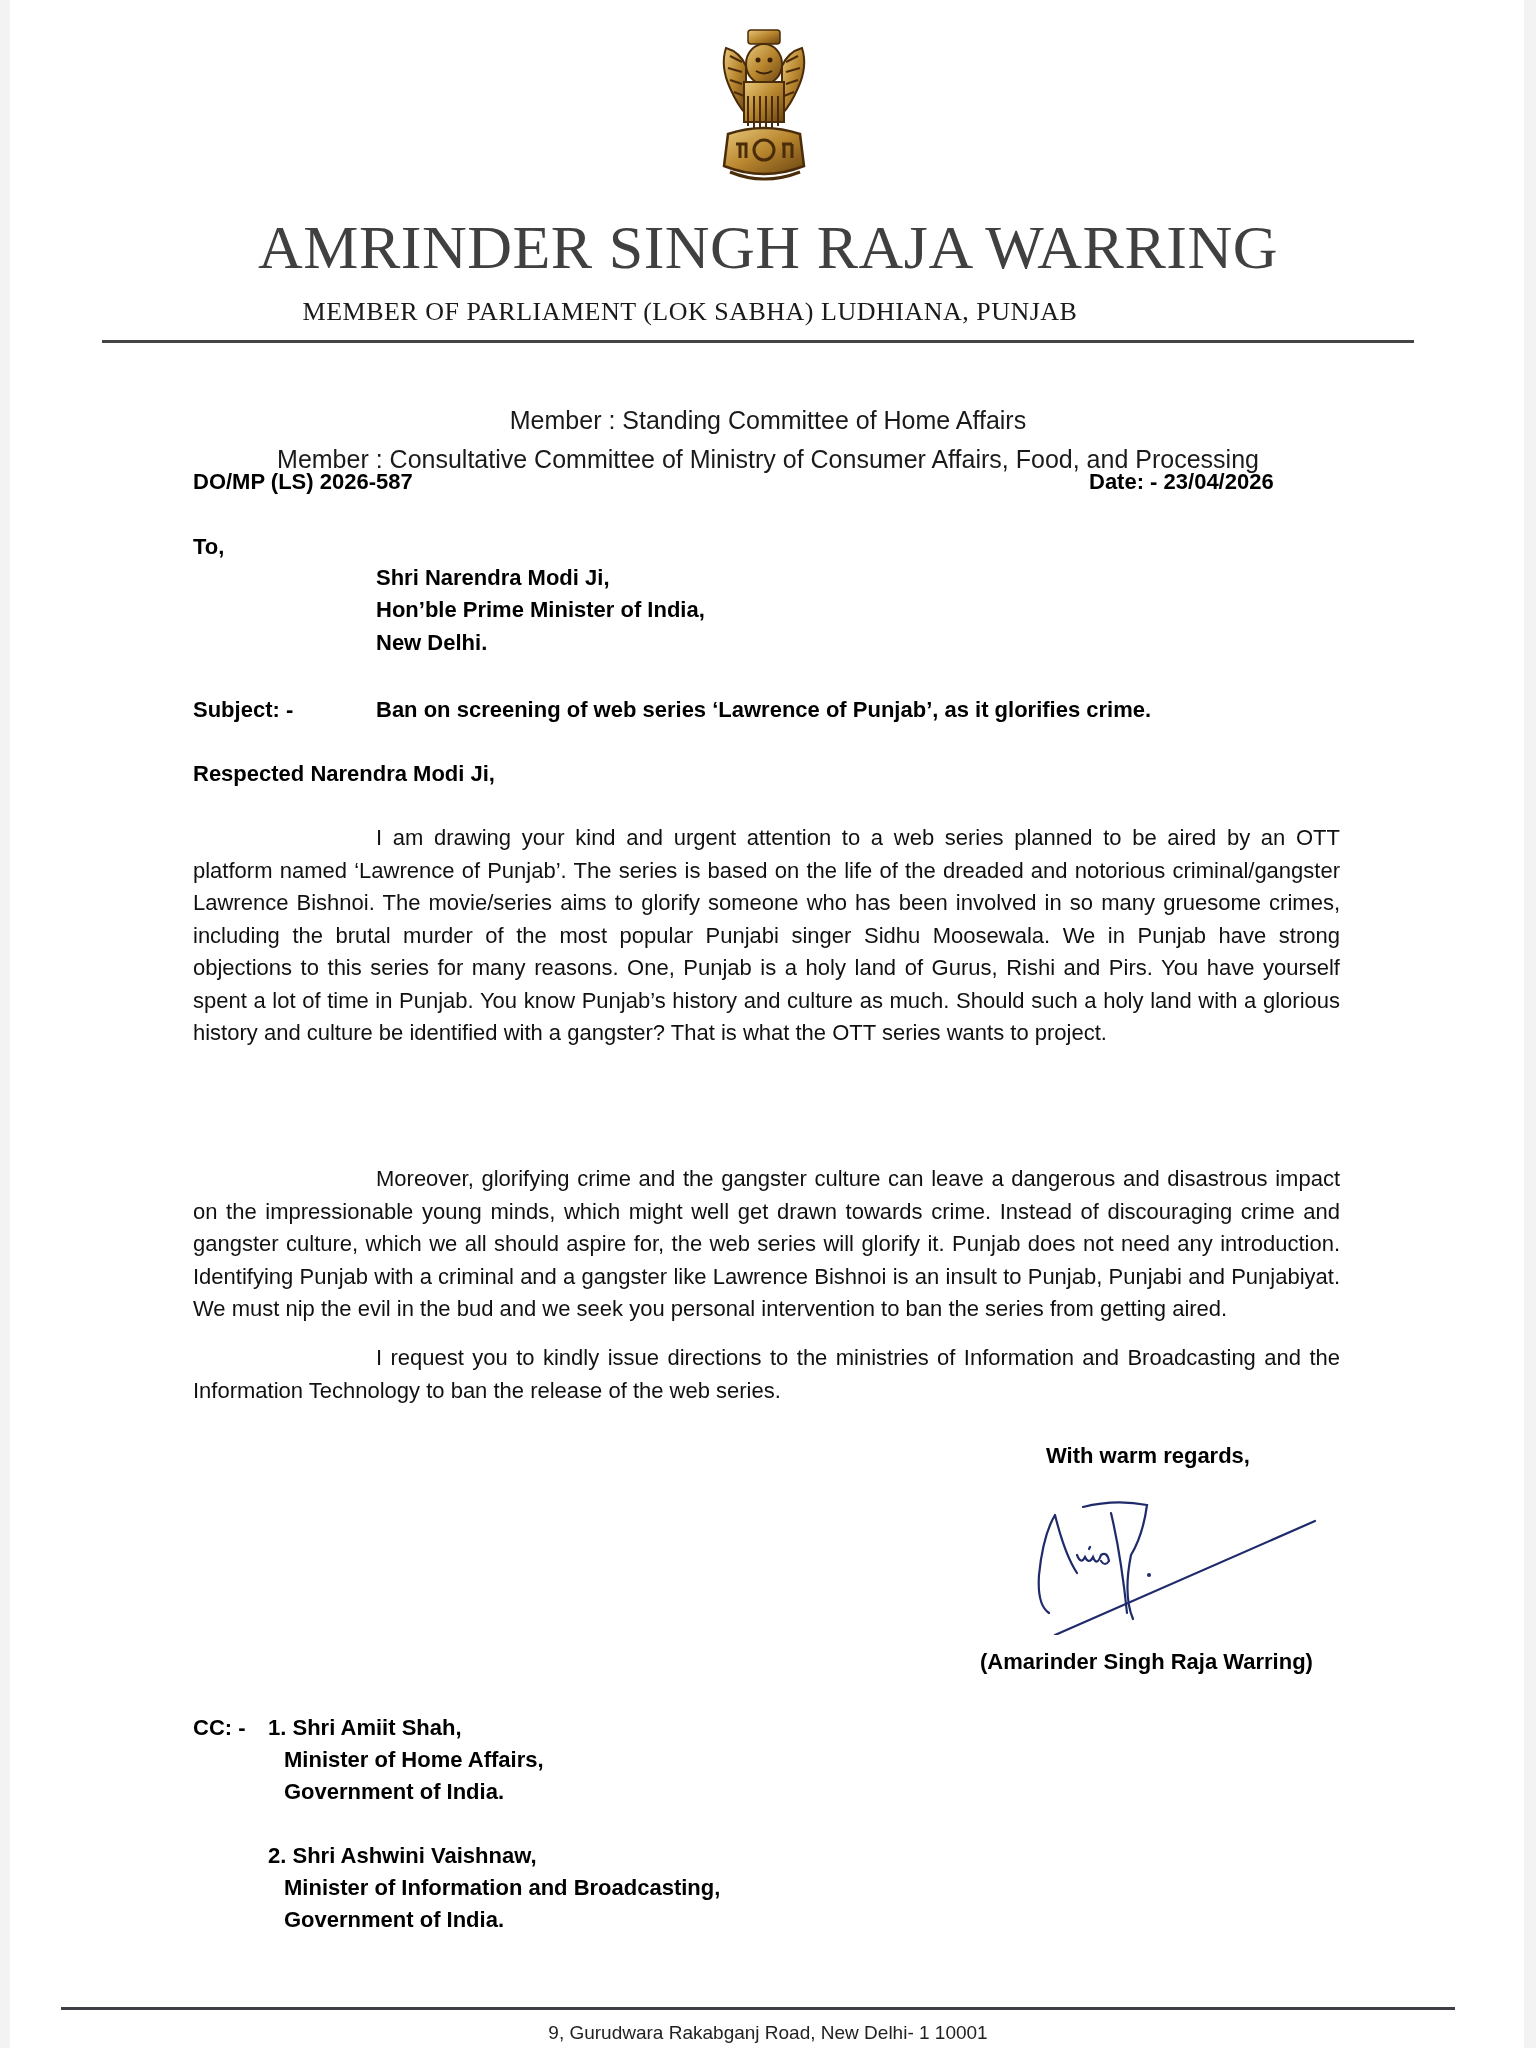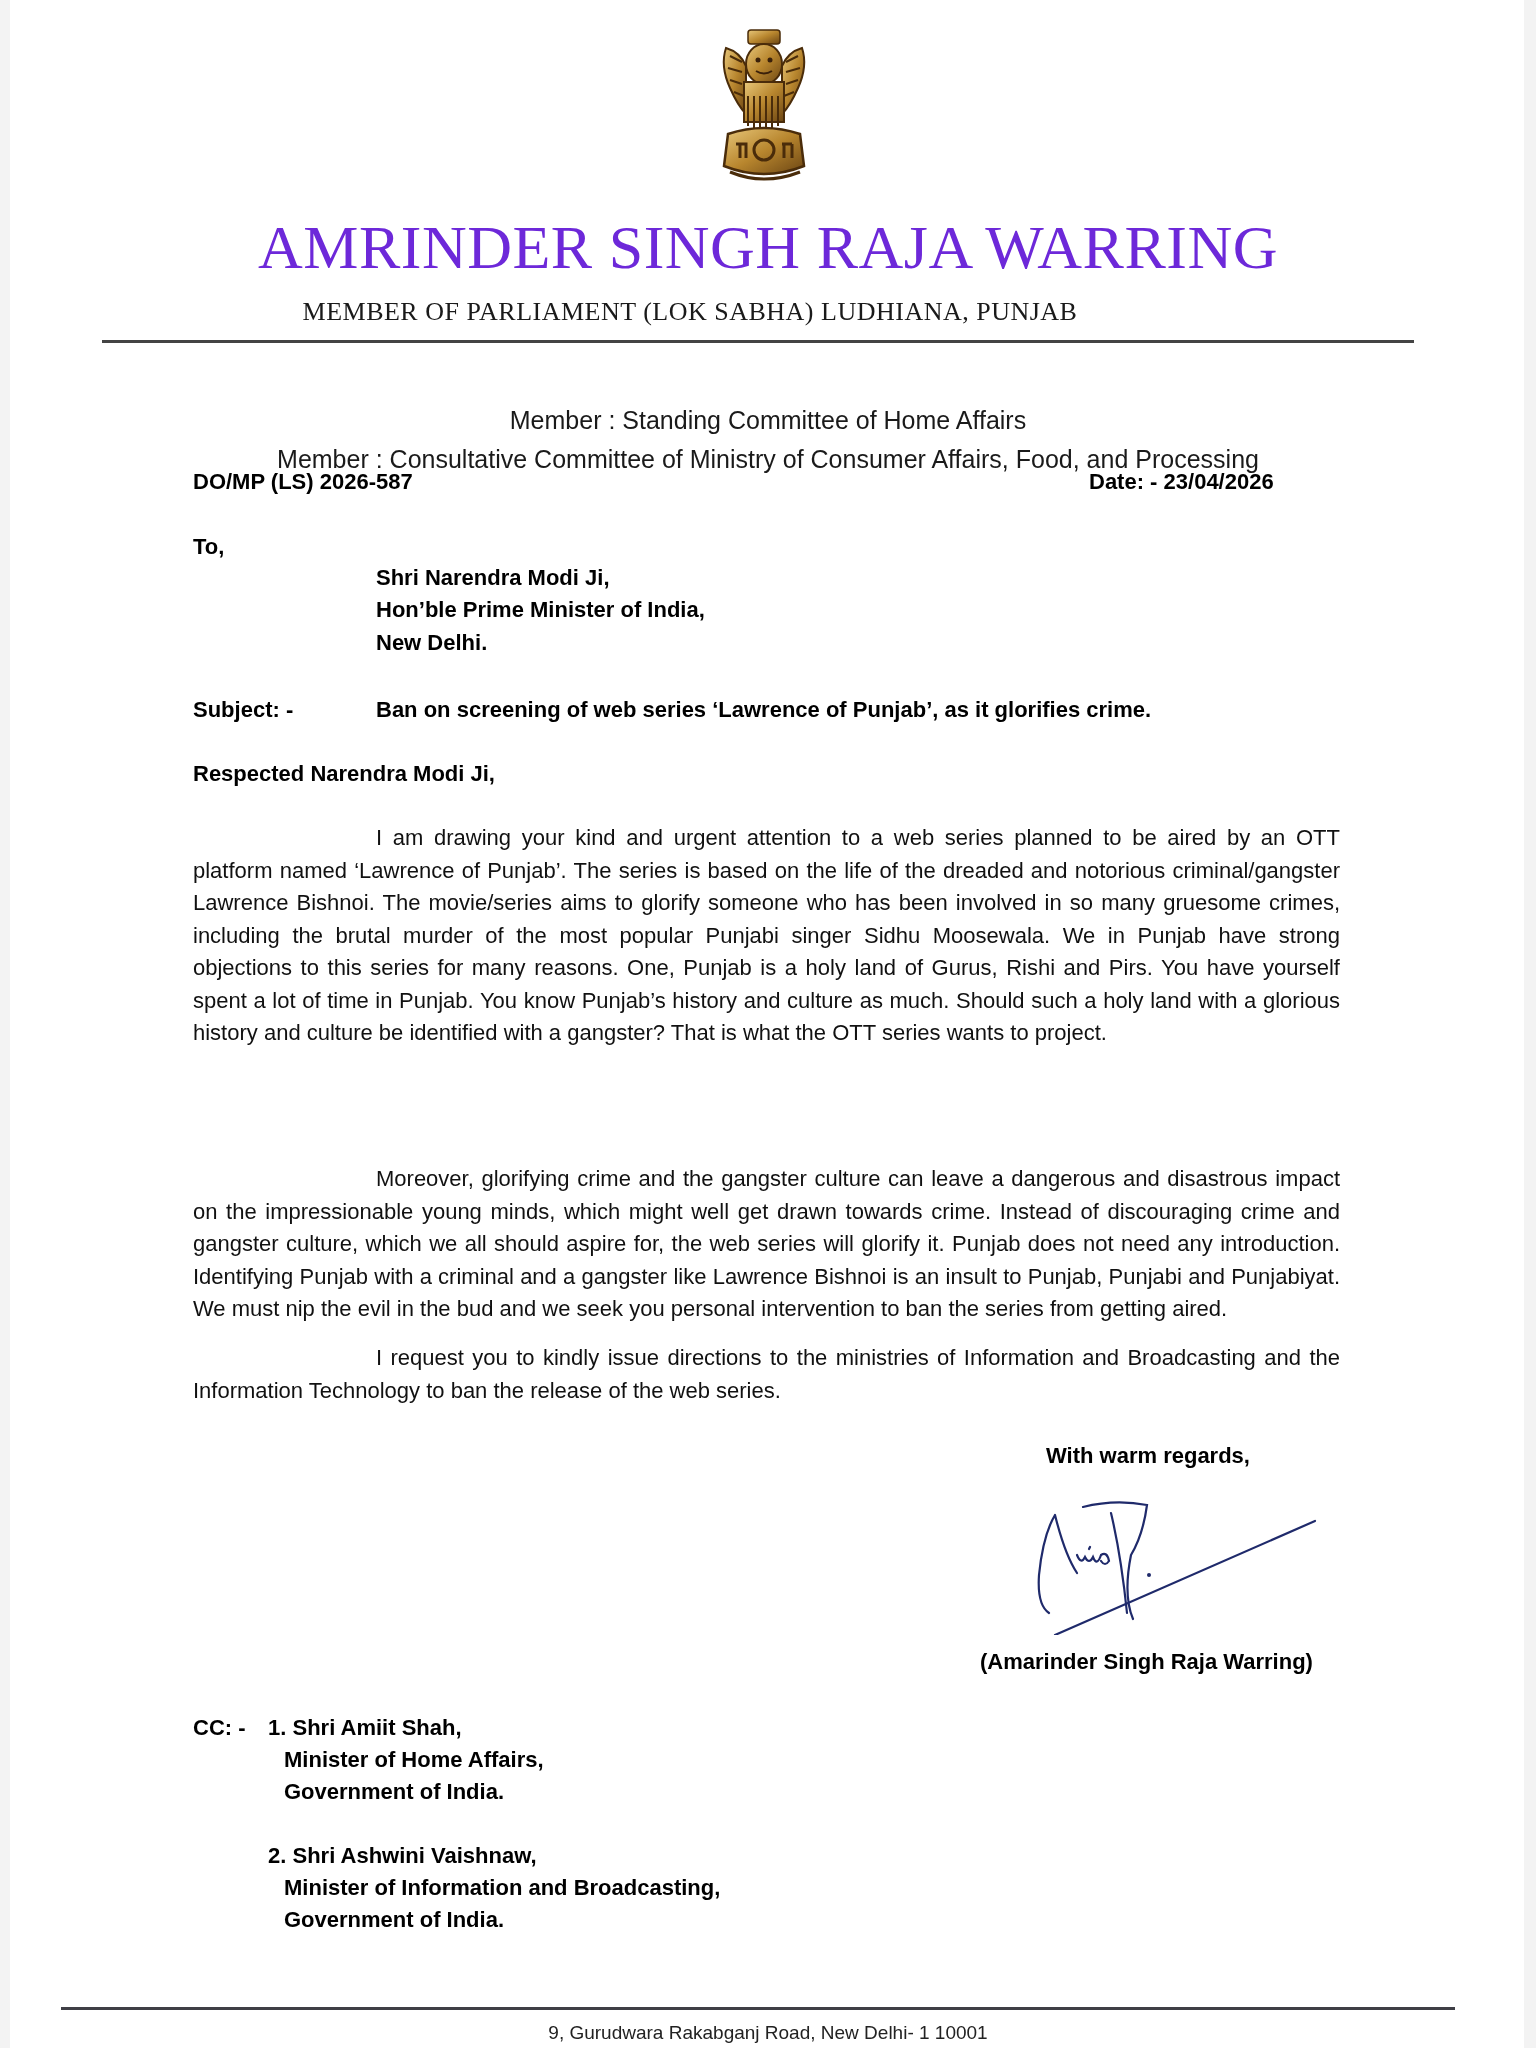--- a/index.html
+++ b/index.html
@@ -17,21 +17,21 @@
   }
   .emblem {
     position: absolute; left: 712px; top: 26px;
     width: 104px; height: 160px;
   }
   .mp-name {
     position: absolute; left: 0; width: 1536px; top: 212px;
     text-align: center;
     font-family: "Liberation Serif", serif;
     font-size: 62px; line-height: 70px;
-    color: #6d28d9;
+    color: #404040;
     letter-spacing: 0.5px;
   }
   .mp-desig {
     position: absolute; left: 0; width: 1380px; top: 296px;
     text-align: center;
     font-family: "Liberation Serif", serif;
     font-size: 26px; line-height: 32px;
     color: #1a1a1a;
     letter-spacing: 0.5px;
   }

